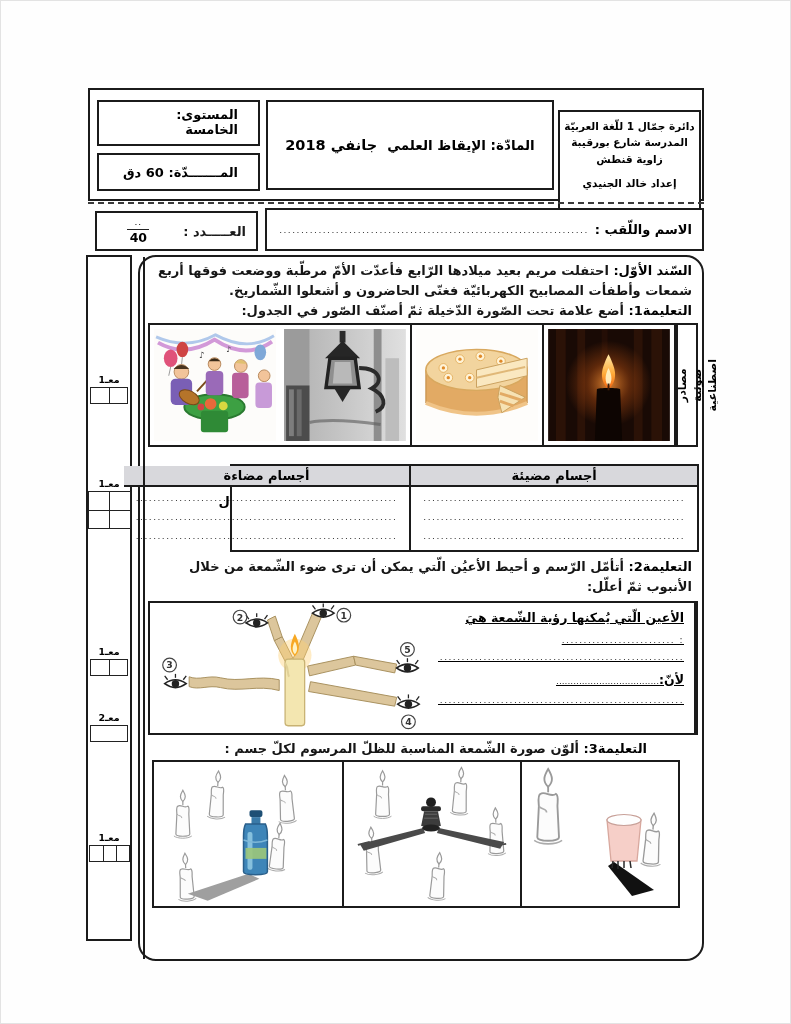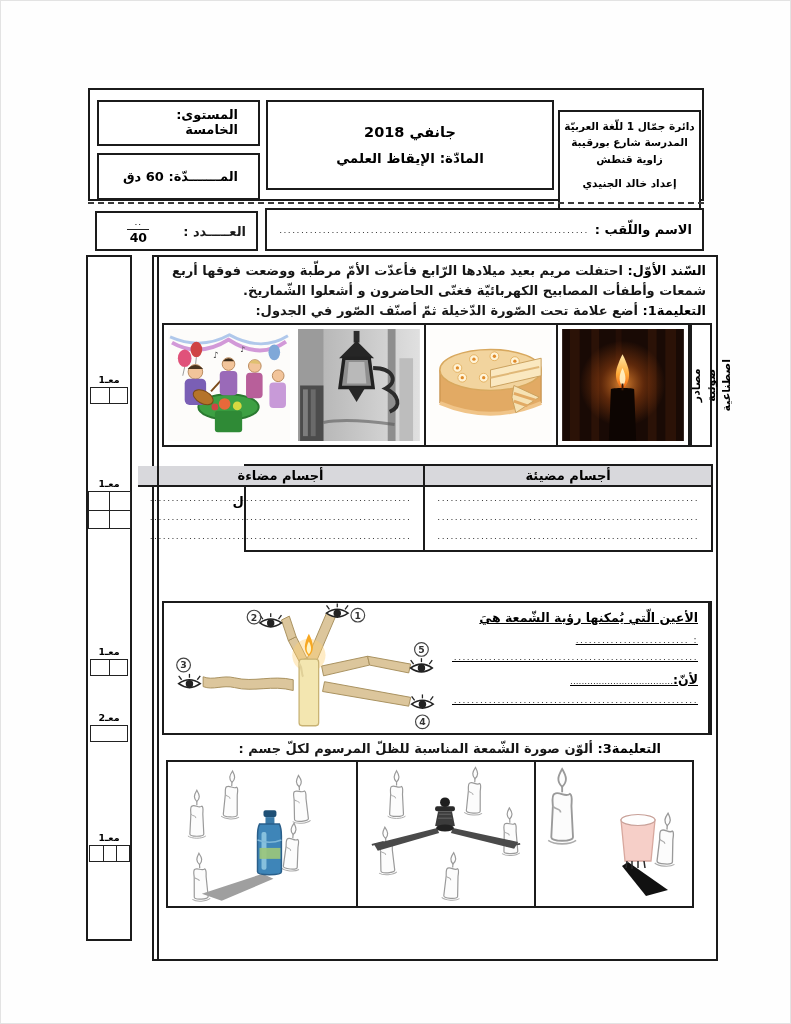--- a/index.html
+++ b/index.html
@@ -8,21 +8,21 @@
         box-shadow:inset 0 0 0 1px #e3e3e3;}
   .abs{position:absolute;}
   .bx{border:2px solid #1b1b1b;background:#fff;box-sizing:border-box;}
   .rtl{direction:rtl;text-align:right;}
   .b{font-weight:bold;color:#1c1c1c;}
   .dots{font-size:9px;letter-spacing:1.5px;color:#2a2a2a;white-space:nowrap;overflow:hidden;}
 
   
   .school-box{padding:6px 4px;text-align:center;font-size:10.5px;line-height:1.55;font-weight:bold;margin-top:16px;}
   .school-box .sig{margin-top:8px;}
-  .center-box{display:flex;flex-direction:column;justify-content:center;align-items:center;gap:10px;}
+  .center-box{display:flex;flex-direction:row;justify-content:center;align-items:center;gap:10px;}
   .center-box .session{font-size:14.5px;font-weight:bold;}
   .center-box .subject{font-size:13.5px;font-weight:bold;}
   .small-box{padding:5px 20px;font-size:13px;font-weight:bold;box-sizing:border-box;}
   .dashed-sep{border-top:2.5px dashed #3a3a3a;height:0;}
 
   
   .name-box{display:flex;align-items:center;padding:0 10px;gap:6px;}
   .name-box .lbl{font-size:13px;font-weight:bold;white-space:nowrap;}
   .score-box{display:flex;align-items:center;padding:0 10px;}
   .frac{display:inline-flex;flex-direction:column;align-items:center;line-height:1.1;margin-right:34px;}
@@ -95,21 +95,21 @@
       <div class="sig">إعداد خالد الجنيدي</div>
     </div>
 
     <div class="abs bx center-box" style="left:176px;top:10px;width:288px;height:90px;">
       <div class="session rtl">جانفي  2018</div>
       <div class="subject rtl">المادّة: الإيقاظ العلمي</div>
     </div>
 
     <div class="abs bx small-box rtl" style="left:7px;top:10px;width:163px;height:46px;">المستوى: الخامسة</div>
 
-    <div class="abs bx small-box rtl" style="left:7px;top:63px;width:163px;height:47px;display:flex;align-items:center;justify-content:flex-start;">المـــــــدّة:  60 دق</div>
+    <div class="abs bx small-box rtl" style="left:7px;top:63px;width:163px;height:38px;display:flex;align-items:center;justify-content:flex-start;">المـــــــدّة:  60 دق</div>
   </div>
 
   <div class="abs dashed-sep" style="left:88px;top:202px;width:616px;"></div>
 
   <div class="abs bx name-box rtl" style="left:265px;top:208px;width:439px;height:43px;">
     <span class="lbl">الاسم واللّقب :</span>
     <span class="dots" style="flex:1;">........................................................................................................................</span>
   </div>
   <div class="abs bx score-box rtl" style="left:95px;top:211px;width:163px;height:40px;">
     <span class="lbl b" style="font-size:13px;">العـــــدد  :</span>
@@ -152,21 +152,21 @@
     <div class="mgrp" style="top:576px;">
       <span class="mlab">معـ1</span>
       <span class="mcells w3">
           <span></span>
           <span></span>
           <span></span>
         </span>
     </div>
   </div>
 
-  <div class="abs bx main-frame" style="left:152px;top:255px;width:566px;height:706px;">
+  <div class="abs bx main-frame" style="left:138px;top:255px;width:566px;height:706px;border-radius:18px;">
 
     <div class="abs rtl ptxt" style="right:10px;top:4px;width:542px;">
       <span class="ttl">السّند الأوّل:</span>
       <span>احتفلت مريم بعيد ميلادها الرّابع فأعدّت الأمّ مرطّبة ووضعت فوقها أربع شمعات وأطفأت المصابيح الكهربائيّة فغنّى الحاضرون و أشعلوا الشّماريخ.</span>
     </div>
     <div class="abs rtl ptxt" style="right:10px;top:44px;width:542px;">
       <span class="ttl">التعليمة1:</span>
       <span>أضع علامة تحت الصّورة الدّخيلة ثمّ أصنّف الصّور في الجدول:</span>
     </div>
 
@@ -320,20 +320,26 @@
       <div class="ccol">
         <div class="chead rtl">أجسام    مضاءة</div>
         <div class="cbody">
           <span class="dots">............................................................</span>
           <span class="dots">............................................................</span>
           <span class="dots">............................................................</span>
         </div>
       </div>
     </div>
 
+    <div class="abs rtl ptxt" style="right:10px;top:300px;width:542px;">
+      <span class="ttl">التعليمة2:</span>
+      <span>أتأمّل الرّسم و أحيط الأعيُن الّتي يمكن أن ترى ضوء الشّمعة من خلال</span>
+      <br>
+      <span>الأنبوب ثمّ أعلّل:</span>
+    </div>
 
     <div class="abs bx dbox" style="left:8px;top:344px;width:550px;height:134px;">
       <div class="dleft">
         <svg width="278" height="130" viewBox="0 0 284 130">
           <defs>
             <g id="eye">
               <path d="M-11,0 Q0,-8 11,0 Q0,8 -11,0 Z" fill="#fff" stroke="#222" stroke-width="1.6"></path>
               <circle r="3.8" fill="#222"></circle>
               <line x1="-8" y1="-4" x2="-11" y2="-8" stroke="#222" stroke-width="1.3"></line>
               <line x1="0" y1="-6" x2="0" y2="-10" stroke="#222" stroke-width="1.3"></line>

